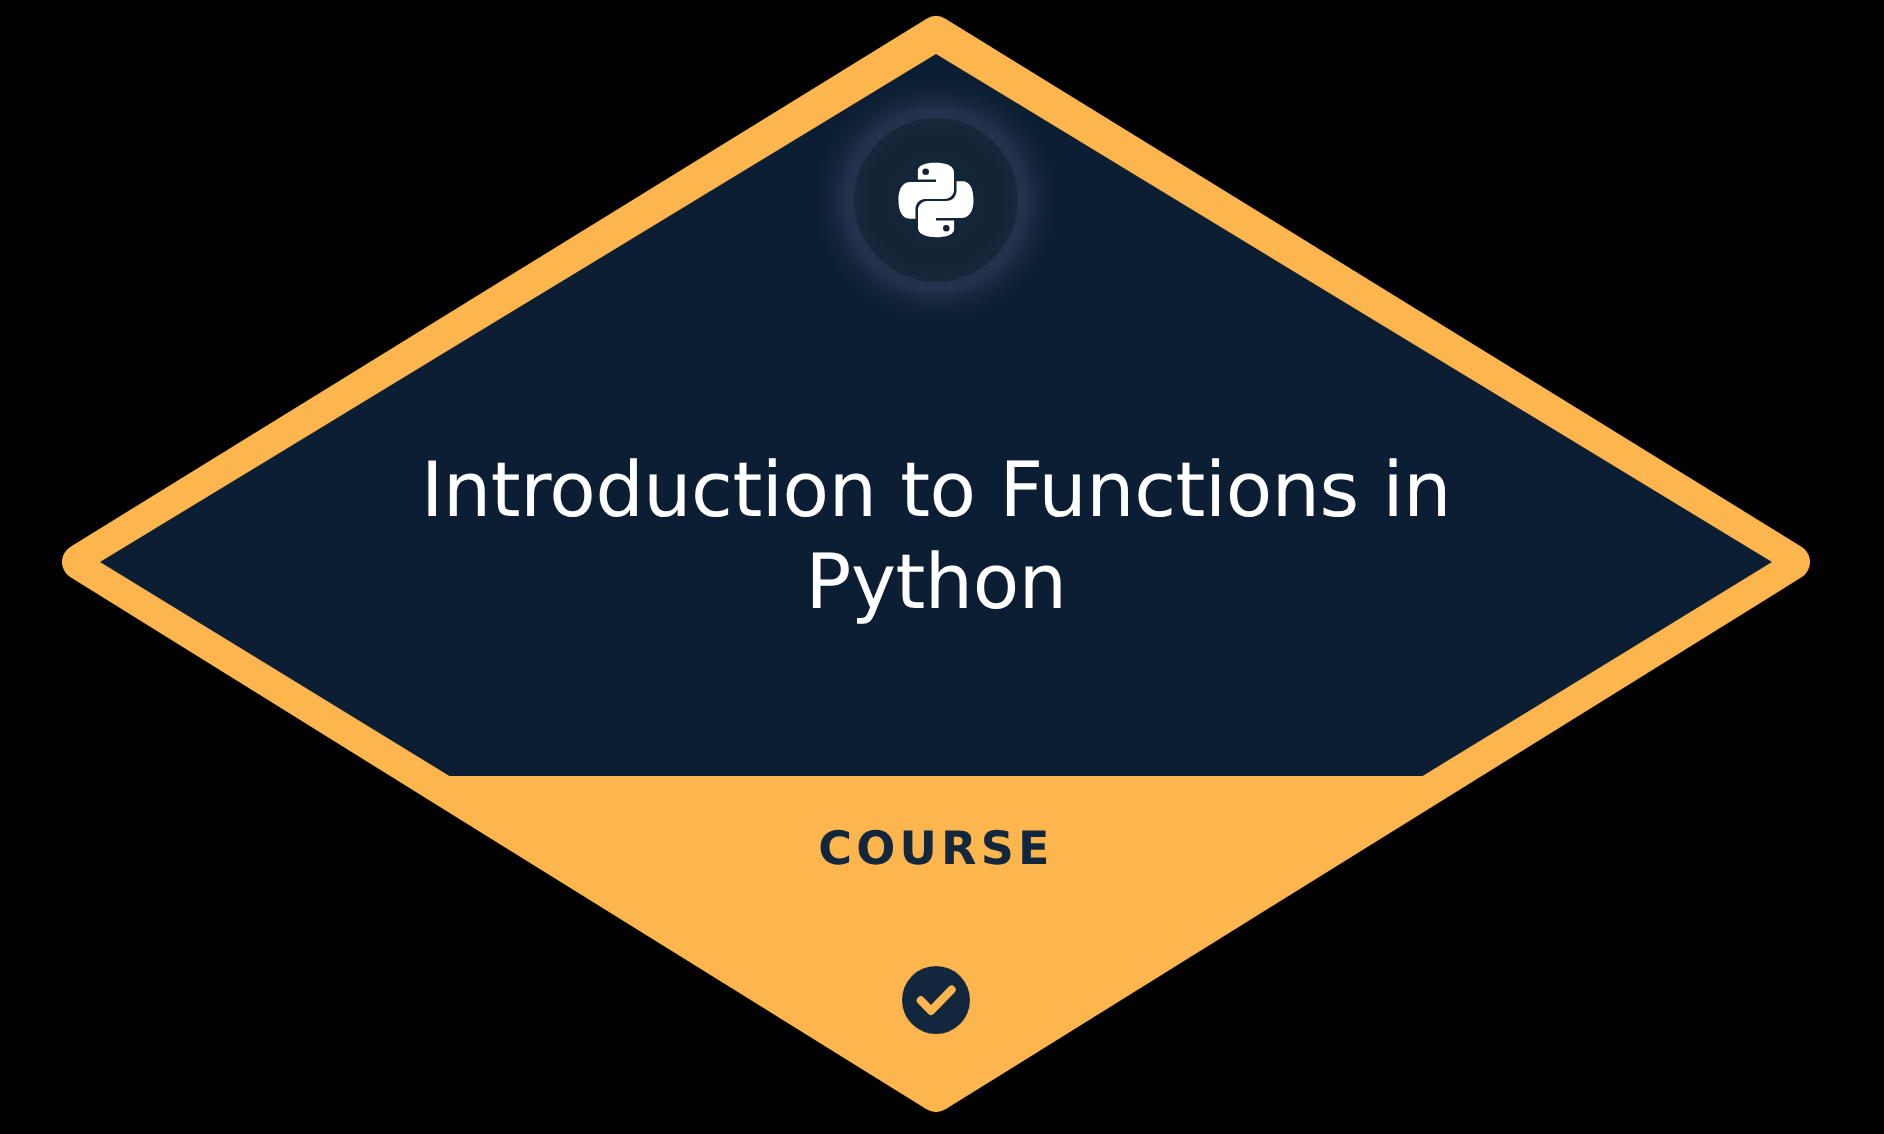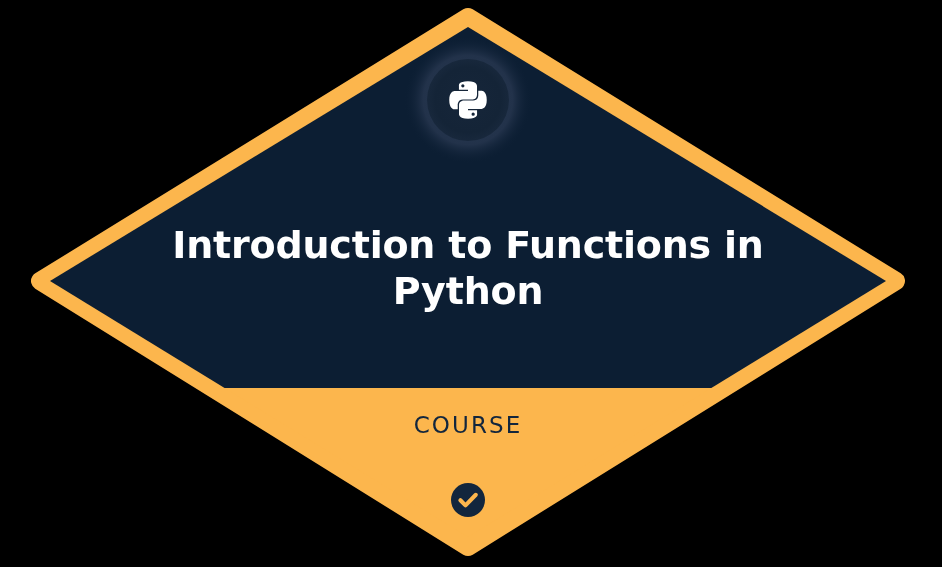--- a/index.html
+++ b/index.html
@@ -44,40 +44,40 @@
   #course-title {
     position: absolute;
     left: 171px;
     top: 222px;
     width: 594px;
     text-align: center;
     color: #ffffff;
     font-family: "DejaVu Sans", "Liberation Sans", sans-serif;
     font-size: 38px;
     line-height: 46px;
-    font-weight: 700;
+    font-weight: 400;
     letter-spacing: -0.2px;
     white-space: pre-line;
   }
 
   #status-block {
     position: absolute;
     left: 268px;
     top: 408px;
     width: 400px;
     text-align: center;
   }
 
   .status-line {
     display: block;
     color: #12263d;
     font-family: "DejaVu Sans", "Liberation Sans", sans-serif;
     font-size: 23px;
     line-height: 35px;
-    font-weight: 400;
+    font-weight: 700;
     letter-spacing: 2.1px;
     text-transform: uppercase;
   }
 </style>
 </head>
 <body>
 
 <div id="badge-stage">
 
   <svg id="badge-svg" viewBox="0 0 942 567">

